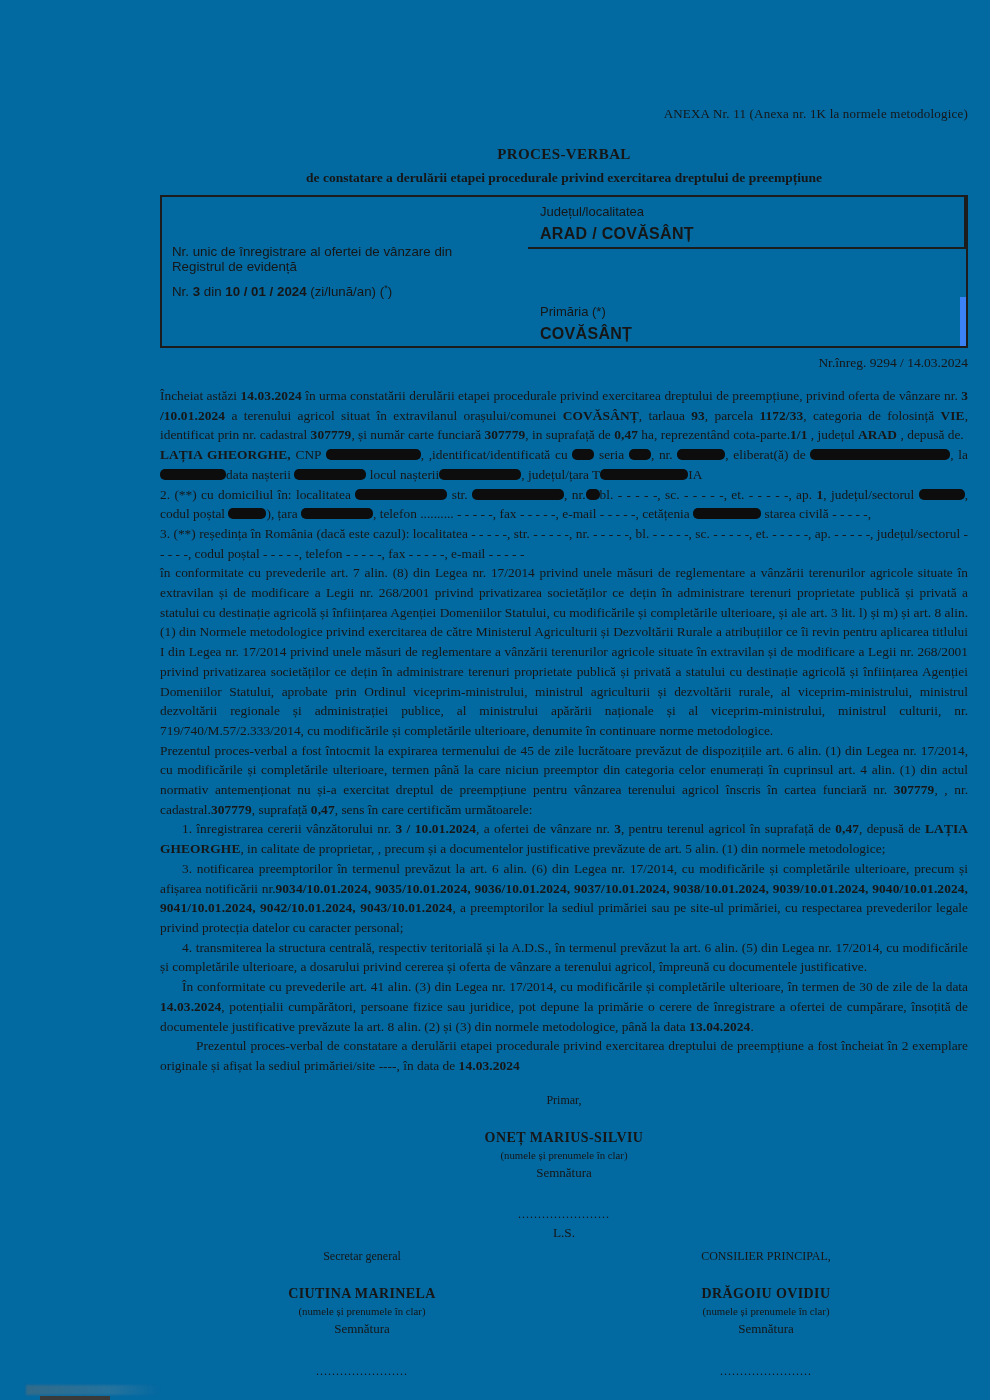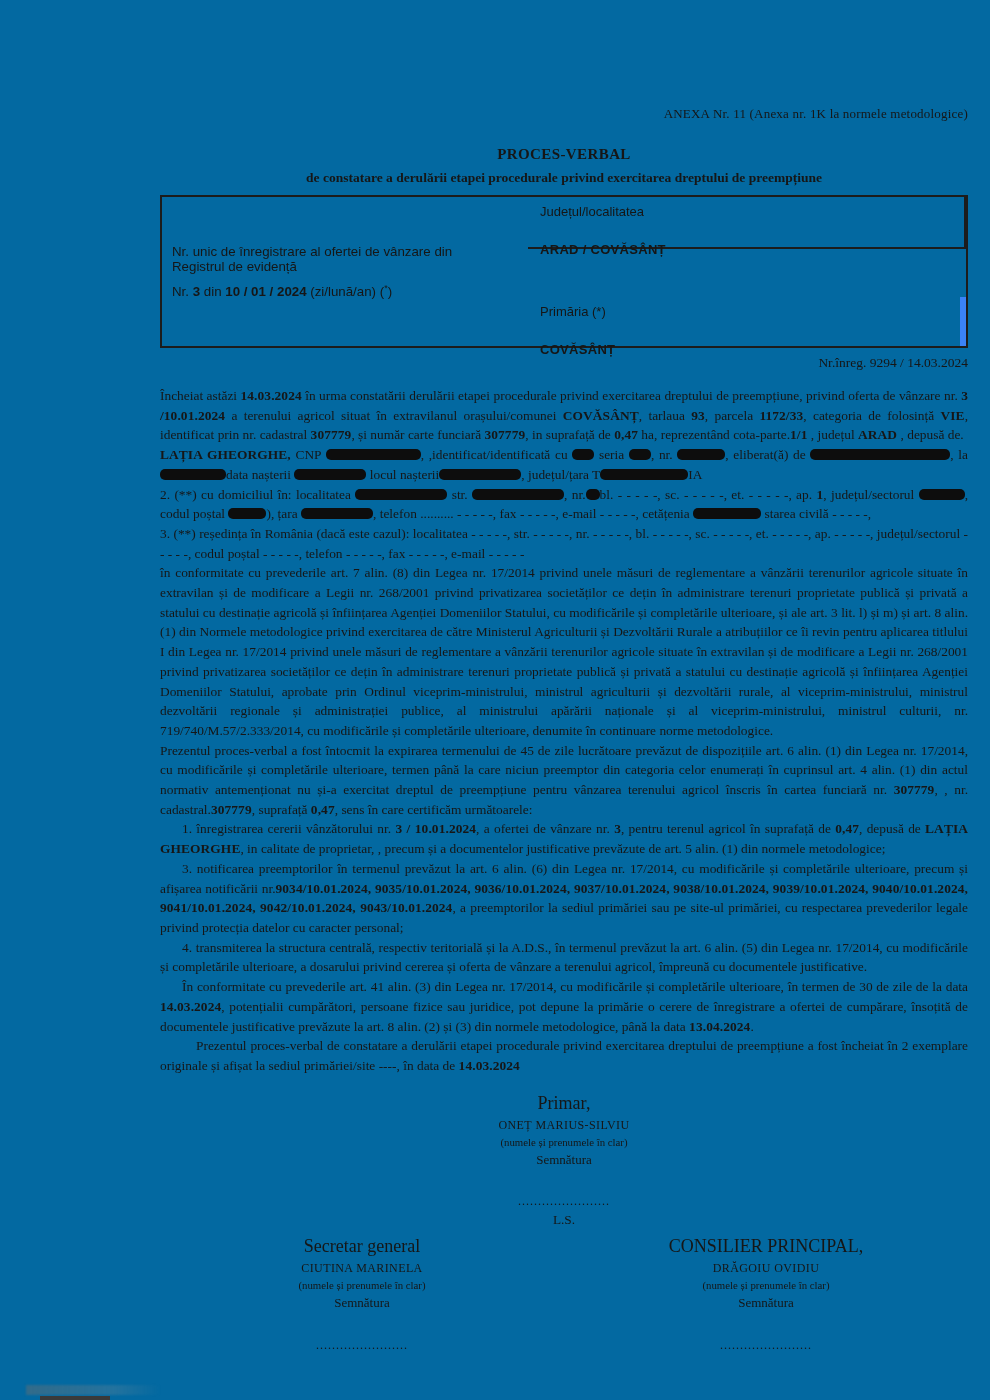--- a/index.html
+++ b/index.html
@@ -24,43 +24,43 @@
     border:2px solid #1c1c1c;
     margin-top:9px;
     font-family:"Liberation Sans", sans-serif;
     font-size:13px;
     gap:48px;
   }
   .ht-cell { padding:7px 12px; box-sizing:border-box; }
   .ht-left-r1 { border-right:2px solid #1c1c1c; border-bottom:2px solid #1c1c1c; height:52px; }
   .ht-left-r2 { border-right:6px solid #3b82f6; height:49px; }
   .ht-label { font-size:13px; }
-  .ht-value { font-weight:bold; font-size:13px; margin-top:23px; letter-spacing:.3px; }
+  .ht-value { font-weight:bold; font-size:16px; margin-top:6px; letter-spacing:.3px; }
   .ht-right { grid-row:1 / span 2; display:flex; flex-direction:column; justify-content:center; padding:6px 10px; }
   .ht-right-l1 { font-size:13.3px; }
   .ht-right-l2 { font-size:13.3px; margin-top:9px; }
 
   .nreg { text-align:right; font-size:13.5px; margin-top:7px; }
 
   .doc-body { margin-top:15px; }
   .para { margin:0; text-align:justify; font-size:13.4px; line-height:1.47; }
   .para b { letter-spacing:.1px; }
 
   .redact {
     display:inline-block;
     height:11px;
     background:#0d0d0d;
     border-radius:5px;
     vertical-align:-1px;
   }
   .sup { vertical-align:super; font-size:9px; }
 
   .sig-center { text-align:center; margin-top:17px; }
-  .sig-role { font-size:18px; }
-  .sig-name { font-size:12px; font-weight:normal; margin-top:4px; letter-spacing:.4px; }
+  .sig-role { font-size:12px; }
+  .sig-name { font-size:14px; font-weight:bold; margin-top:22px; letter-spacing:.4px; }
   .sig-note { font-size:10.8px; margin-top:3px; }
   .sig-sign { font-size:13px; margin-top:4px; }
   .ls-block { text-align:center; margin-top:26px; }
   .dots { font-size:12px; letter-spacing:1px; }
   .ls-label { font-size:13.3px; margin-top:3px; }
 
   .sig-row { display:flex; margin-top:8px; }
   .sig-col { flex:1; text-align:center; }
   .sig-col .dots { display:block; margin-top:27px; }
 

